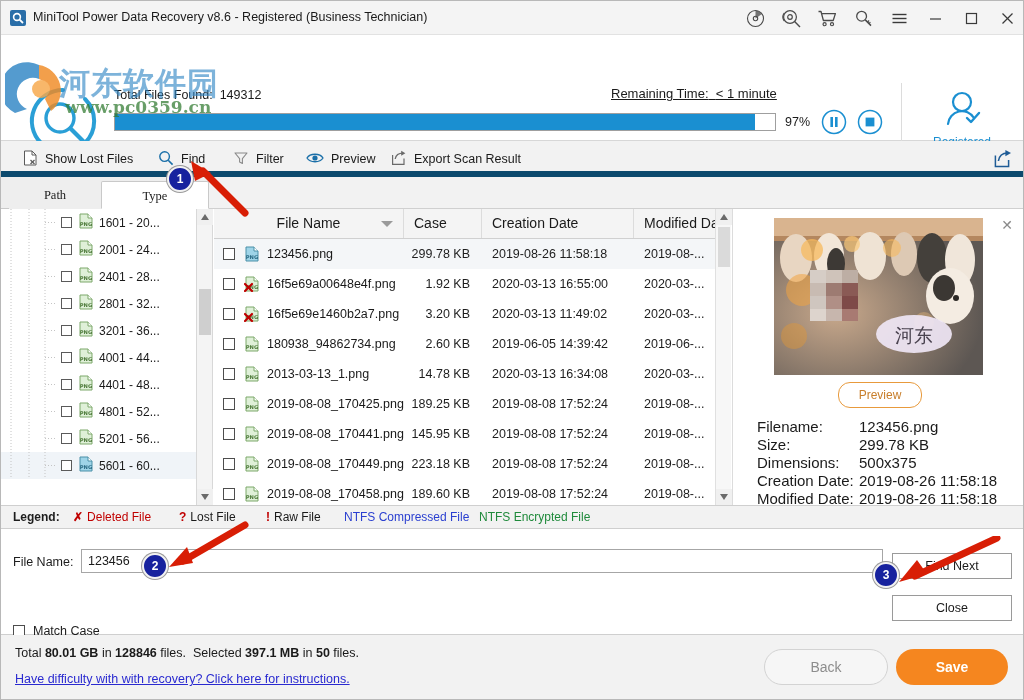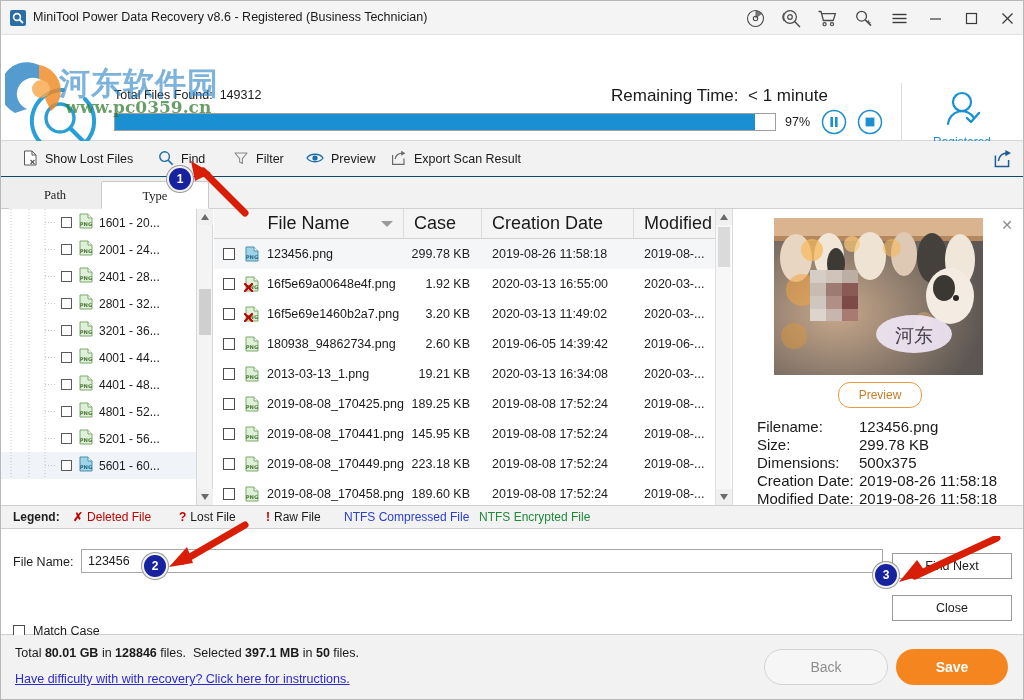--- a/index.html
+++ b/index.html
@@ -16,39 +16,39 @@
   .tb-icon{position:absolute;left:9px;top:9px;width:16px;height:16px;}
   .tb-title{position:absolute;left:32px;top:9px;font-size:12.5px;color:#1a1a1a;white-space:nowrap;}
   .tb-btns{position:absolute;right:0;top:0;height:34px;display:flex;align-items:center;}
   .tb-ico{width:36px;height:34px;display:flex;align-items:center;justify-content:center;cursor:default;}
   .tb-ico svg{display:block;}
 
   
   .scanhdr{position:absolute;left:0;top:34px;width:1024px;height:106px;background:#ffffff;border-bottom:1px solid #d7d7d7;box-sizing:border-box;}
   .scan-logo{position:absolute;left:26px;top:50px;width:72px;height:72px;}
   .total-found{position:absolute;left:113px;top:53px;font-size:12.5px;color:#1a1a1a;white-space:nowrap;}
-  .remain{position:absolute;left:610px;top:51px;font-size:17px;color:#1a1a1a;white-space:nowrap;}
+  .remain{position:absolute;left:610px;top:51px;font-size:13px;color:#1a1a1a;white-space:nowrap;text-decoration:underline;}
   .pbar{position:absolute;left:113px;top:78px;width:662px;height:18px;border:1px solid #9f9f9f;background:#fff;box-sizing:border-box;}
   .pbar-fill{height:100%;background:#1a8fd1;}
   .pct{position:absolute;left:784px;top:80px;font-size:12.5px;color:#1a1a1a;}
   .ctrl-btn{position:absolute;top:74px;width:26px;height:26px;cursor:pointer;}
   .ctrl-pause{left:820px;}
   .ctrl-stop{left:856px;}
   .scan-note{position:absolute;left:113px;top:108px;font-size:12.5px;font-weight:bold;color:#1a1a1a;white-space:nowrap;}
   .hdr-sep{position:absolute;left:900px;top:48px;width:1px;height:72px;background:#dcdcdc;}
   .reg{position:absolute;left:918px;top:55px;width:86px;text-align:center;cursor:pointer;}
   .reg-label{margin-top:2px;font-size:12px;color:#1a8fd1;}
 
   
   .wm{position:absolute;left:0;top:12px;width:300px;height:80px;pointer-events:none;}
   .wm-cn{position:absolute;left:58px;top:16px;font-size:31px;font-weight:bold;color:#2f86c5;opacity:.62;letter-spacing:1px;font-family:"DejaVu Sans",sans-serif;}
   .wm-url{position:absolute;left:64px;top:50px;font-size:17px;font-weight:bold;color:#2f7a2f;opacity:.72;font-family:"DejaVu Serif",serif;}
 
   
-  .toolbar{position:absolute;left:0;top:140px;width:1024px;height:36px;background:#f2f2f2;border-bottom:1px solid #0c4a6e;box-sizing:border-box;}
+  .toolbar{position:absolute;left:0;top:140px;width:1024px;height:36px;background:#f2f2f2;border-bottom:6px solid #0c4a6e;box-sizing:border-box;}
   .tbitem{position:absolute;top:0;height:36px;display:flex;align-items:center;gap:7px;cursor:pointer;font-size:12.5px;color:#1a1a1a;white-space:nowrap;}
   .tbitem .lbl{line-height:1;}
   .tb-export{position:absolute;right:12px;top:8px;width:20px;height:20px;cursor:pointer;}
 
   
   .tabstrip{position:absolute;left:0;top:176px;width:208px;height:32px;background:#eeeeee;border-bottom:1px solid #c9c9c9;box-sizing:border-box;font-family:Liberation Serif, serif;}
   .tab{position:absolute;top:4px;height:28px;line-height:28px;text-align:center;font-size:12.5px;color:#1a1a1a;cursor:pointer;box-sizing:border-box;}
   .tab.inactive{left:8px;width:92px;background:#eeeeee;}
   .tab.active{left:100px;width:108px;background:#ffffff;border:1px solid #c9c9c9;border-bottom:1px solid #ffffff;border-radius:2px 2px 0 0;}
   .tabstrip-fill{position:absolute;left:208px;top:176px;width:816px;height:32px;background:#f2f2f2;border-bottom:1px solid #d0d0d0;box-sizing:border-box;}
@@ -64,21 +64,21 @@
   .tchk{width:11px;height:11px;border:1px solid #5a5a5a;background:#fff;box-sizing:border-box;flex:0 0 auto;margin-right:6px;cursor:pointer;}
   .tlbl{font-size:12px;color:#1a1a1a;white-space:nowrap;margin-left:5px;}
   .tree-sb{position:absolute;left:196px;top:0;width:16px;height:296px;background:#f4f4f4;border-right:1px solid #d8d8d8;box-sizing:border-box;}
   .sb-up,.sb-dn{position:absolute;left:0;width:16px;height:16px;background:#f0f0f0;display:flex;align-items:center;justify-content:center;cursor:pointer;}
   .sb-up{top:0;} .sb-dn{bottom:0;}
   .sb-thumb{position:absolute;left:2px;width:12px;background:#cfcfcf;cursor:pointer;}
 
   
   .table{position:absolute;left:213px;top:0;width:501px;height:296px;background:#fff;overflow:hidden;}
   .thead{position:relative;height:30px;background:#f4f4f4;border-bottom:1px solid #d0d0d0;box-sizing:border-box;}
-  .th{position:absolute;top:0;height:29px;line-height:29px;font-size:18px;color:#1a1a1a;border-right:1px solid #dcdcdc;box-sizing:border-box;cursor:pointer;overflow:hidden;white-space:nowrap;}
+  .th{position:absolute;top:0;height:29px;line-height:29px;font-size:14px;color:#1a1a1a;border-right:1px solid #dcdcdc;box-sizing:border-box;cursor:pointer;overflow:hidden;white-space:nowrap;}
   .th.c0{left:0;width:190px;text-align:center;}
   .th.c1{left:190px;width:78px;padding-left:10px;}
   .th.c2{left:268px;width:152px;padding-left:10px;}
   .th.c3{left:420px;width:81px;padding-left:10px;border-right:none;}
   .sortcaret{position:absolute;right:10px;top:12px;width:0;height:0;border-left:6px solid transparent;border-right:6px solid transparent;border-top:6px solid #9a9a9a;}
   .frow{position:relative;height:30px;display:flex;align-items:center;box-sizing:border-box;cursor:pointer;}
   .frow.sel{background:#f4f6f8;}
   .fchk{position:absolute;left:9px;top:9px;width:12px;height:12px;border:1px solid #4d4d4d;background:#fff;box-sizing:border-box;cursor:pointer;}
   .ficon{position:absolute;left:30px;top:7px;width:16px;height:16px;}
   .fname{position:absolute;left:53px;top:8px;font-size:12.5px;color:#1a1a1a;white-space:nowrap;}
@@ -570,21 +570,21 @@
             <span class="fmod">2019-06-...</span>
           </div>
           <div class="frow">
             <span class="fchk"></span>
             <span class="ficon"><svg width="16" height="16" viewBox="0 0 16 16">
                 <path d="M2 1 H10 L14 5 V15 H2 Z" fill="#dff0d8" stroke="#7da86a" stroke-width="1"></path>
                 <path d="M10 1 V5 H14" fill="#fff" stroke="#7da86a" stroke-width="1"></path>
                 <text x="8" y="13" text-anchor="middle" font-family="DejaVu Sans, sans-serif" font-size="5.2" font-weight="bold" fill="#4d7a3a">PNG</text>
               </svg></span>
             <span class="fname">2013-03-13_1.png</span>
-            <span class="fsize">19.21 KB</span>
+            <span class="fsize">14.78 KB</span>
             <span class="fcre">2020-03-13 16:34:08</span>
             <span class="fmod">2020-03-...</span>
           </div>
           <div class="frow">
             <span class="fchk"></span>
             <span class="ficon"><svg width="16" height="16" viewBox="0 0 16 16">
                 <path d="M2 1 H10 L14 5 V15 H2 Z" fill="#dff0d8" stroke="#7da86a" stroke-width="1"></path>
                 <path d="M10 1 V5 H14" fill="#fff" stroke="#7da86a" stroke-width="1"></path>
                 <text x="8" y="13" text-anchor="middle" font-family="DejaVu Sans, sans-serif" font-size="5.2" font-weight="bold" fill="#4d7a3a">PNG</text>
               </svg></span>

